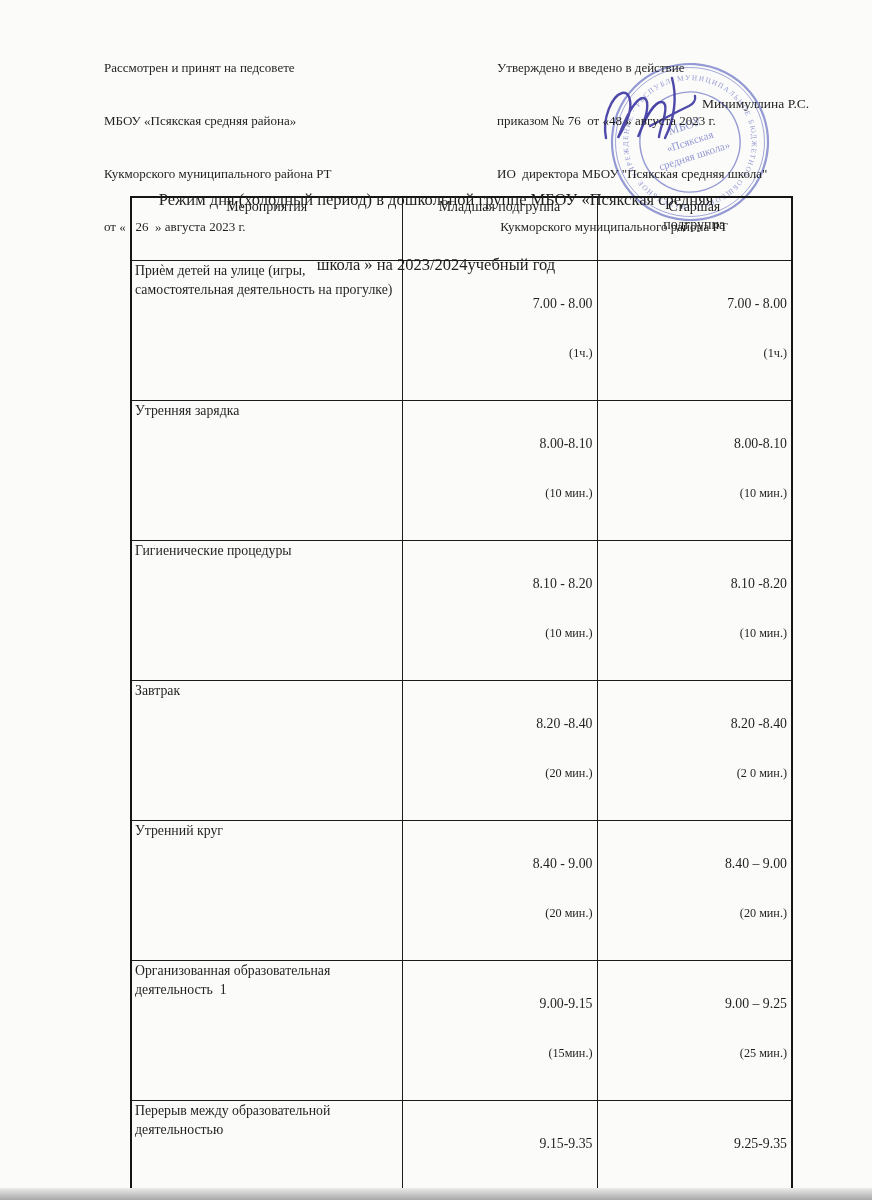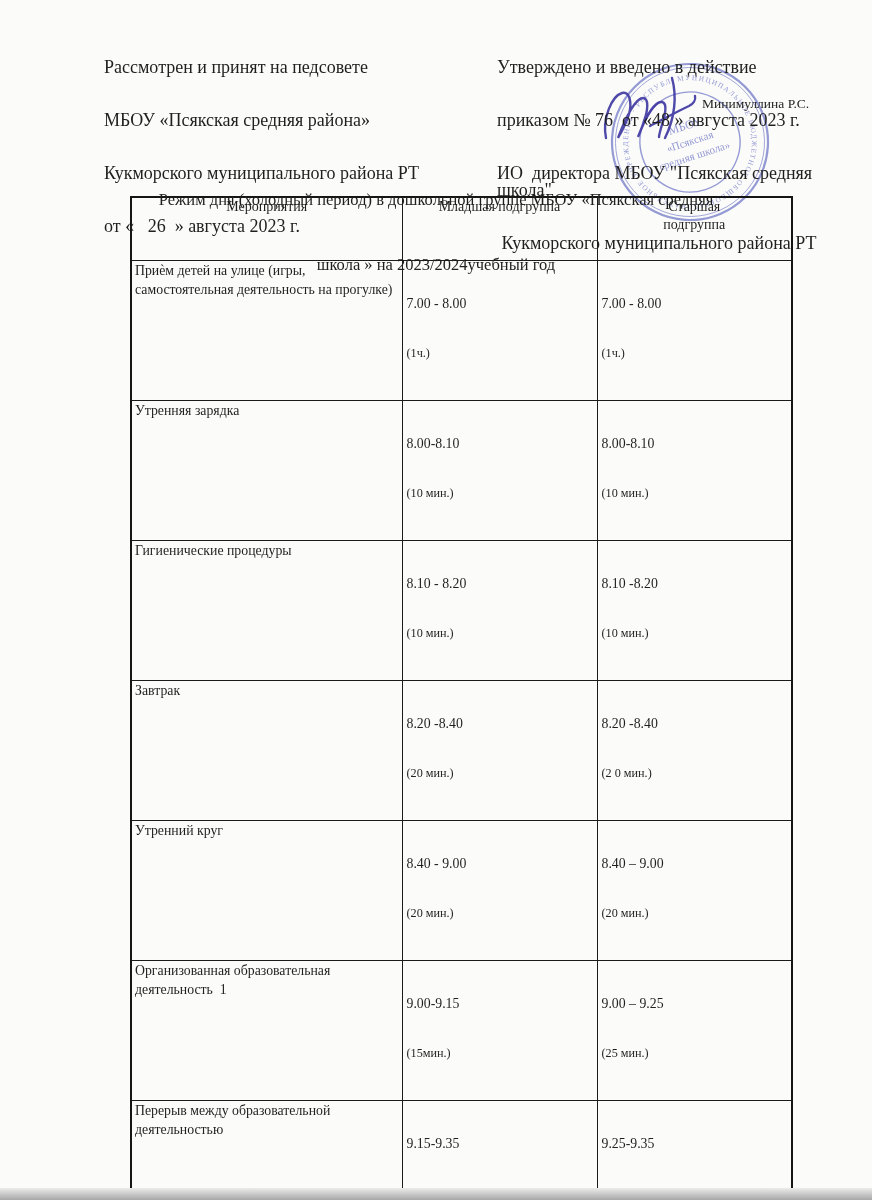--- a/index.html
+++ b/index.html
@@ -1,40 +1,40 @@
 <!DOCTYPE html>
 <html lang="ru"><head>
 <meta charset="utf-8">
 <style>
   html,body{margin:0;padding:0;}
   body{
     width:872px;height:1200px;position:relative;overflow:hidden;
     background:#fbfbf9;color:#1f1f1f;
     font-family:"Liberation Serif","DejaVu Serif",serif;
   }
-  .approval{position:absolute;top:24px;font-size:18px;line-height:17.6px;white-space:pre-wrap;z-index:3;}
+  .approval{position:absolute;top:24px;font-size:13px;line-height:17.6px;white-space:pre-wrap;z-index:3;}
   .approval-left{left:104px;width:350px;}
   .approval-right{left:497px;width:360px;}
   .signer{position:absolute;left:702px;top:96px;font-size:13.5px;z-index:3;white-space:nowrap;}
   .stamp{position:absolute;left:605px;top:57px;width:170px;height:170px;z-index:1;opacity:.8;}
   .signature{position:absolute;left:592px;top:66px;width:170px;height:100px;z-index:2;}
   .title{position:absolute;left:106px;width:660px;top:146px;text-align:center;
          font-weight:normal;font-size:16.5px;line-height:21.5px;z-index:3;white-space:pre-wrap;}
   table.schedule{
     position:absolute;left:130px;top:196px;width:661px;z-index:2;
     border-collapse:collapse;table-layout:fixed;background:transparent;
   }
   table.schedule th,table.schedule td{
     border:1.6px solid #1b1b1b;vertical-align:top;white-space:pre-wrap;
     font-weight:normal;
   }
   table.schedule{border:2px solid #151515;}
   th.h{font-size:14px;text-align:center;padding:0 6px 26px;line-height:18px;}
   td.c-act{font-size:13.8px;text-align:left;padding:1px 6px 7px 3px;line-height:18.5px;}
-  td.c-time{font-size:13.8px;text-align:left;padding:2px 4px 7px;}
+  td.c-time{font-size:13.8px;text-align:right;padding:2px 4px 7px;}
   .time{line-height:18px;}
   .dur{font-size:12.2px;line-height:16px;}
   .scan-edge-bottom{position:absolute;left:0;right:0;bottom:0;height:12px;z-index:4;
     background:linear-gradient(to bottom,#ececea,#a7a7a8);}
 </style>
 </head>
 <body>
 
 <div class="approval approval-left">
   <div>Рассмотрен и принят на педсовете</div>

